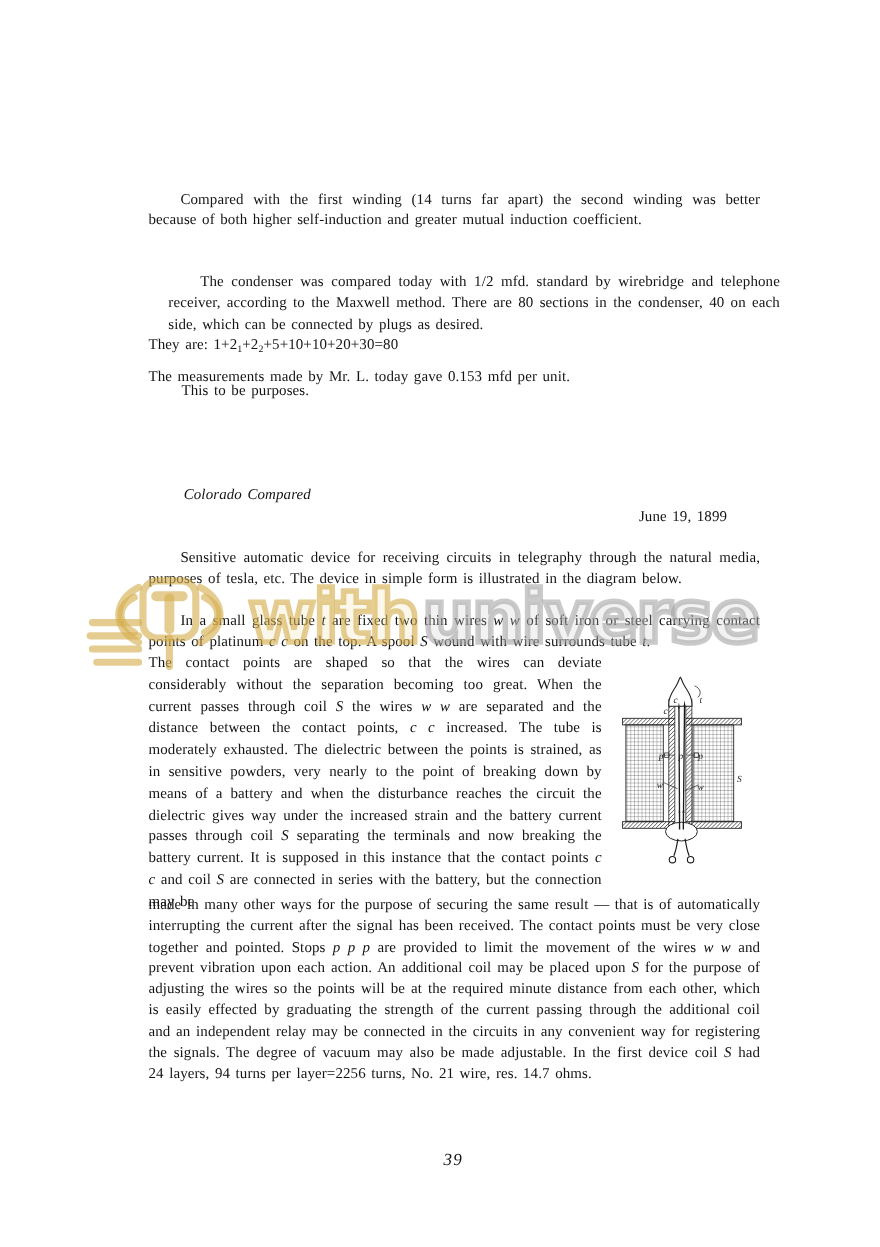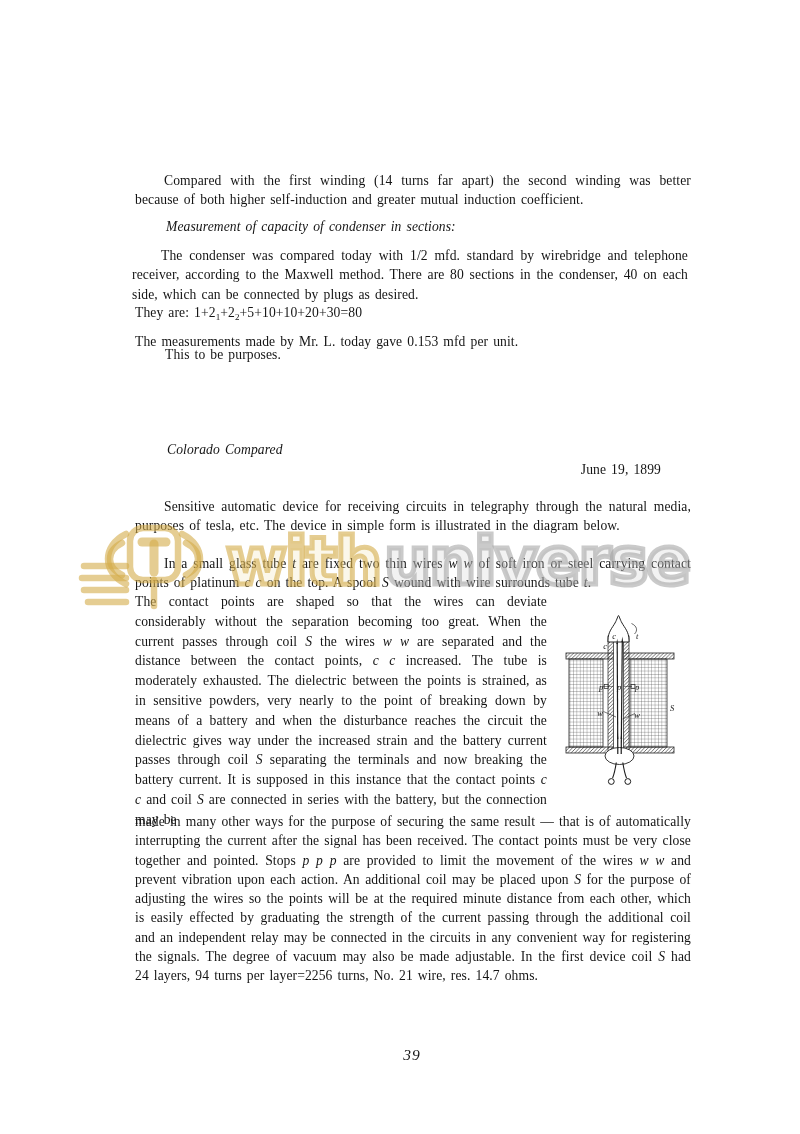--- a/index.html
+++ b/index.html
@@ -44,23 +44,22 @@
     font-style:italic;font-size:15.5px;letter-spacing:1px;
   }
 </style>
 </head>
 <body>
 
 <div class="page">
 
   <div class="txt indent" style="left:135px;top:171px;width:556px;">Compared with the first winding (14 turns far apart) the second winding was better because of both higher self-induction and greater mutual induction coefficient.</div>
 
-  <div class="txt italic noj" style="left:135px;top:217px;width:556px;text-indent:31px;">Measurement of capacity of condenser in sections:</div>
 
-  <div class="txt indent" style="left:132px;top:246px;width:556px;">The condenser was compared today with 1/2 mfd. standard by wirebridge and telephone receiver, according to the Maxwell method. There are 80 sections in the condenser, 40 on each side, which can be connected by plugs as desired.</div>
+  <div class="txt indent" style="left:153px;top:246px;width:556px;">The condenser was compared today with 1/2 mfd. standard by wirebridge and telephone receiver, according to the Maxwell method. There are 80 sections in the condenser, 40 on each side, which can be connected by plugs as desired.</div>
 
   <div class="txt noj" style="left:135px;top:303px;width:556px;">They are: 1+2<sub>1</sub>+2<sub>2</sub>+5+10+10+20+30=80</div>
 
   <div class="txt noj" style="left:135px;top:332px;width:556px;">The measurements made by Mr. L. today gave 0.153 mfd per unit.</div>
 
   <div class="txt noj" style="left:135px;top:345px;width:556px;text-indent:30px;">This to be purposes.</div>
 
   <div class="txt italic noj" style="left:135px;top:440px;width:556px;text-indent:32px;">Colorado Compared</div>
 
   <div class="txt noj date-line" style="left:135px;top:460px;width:556px;">June 19, 1899</div>

